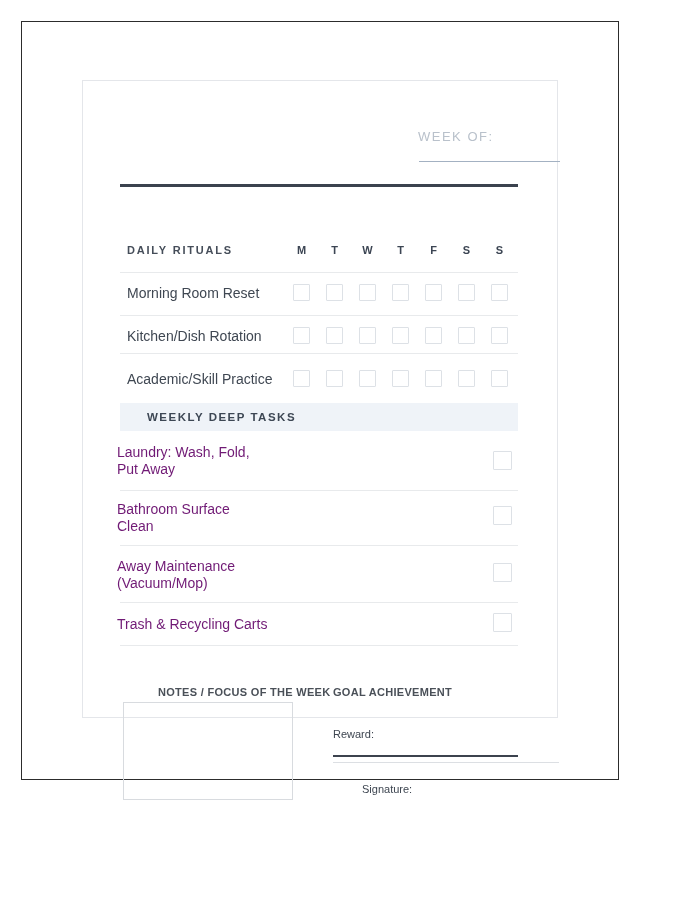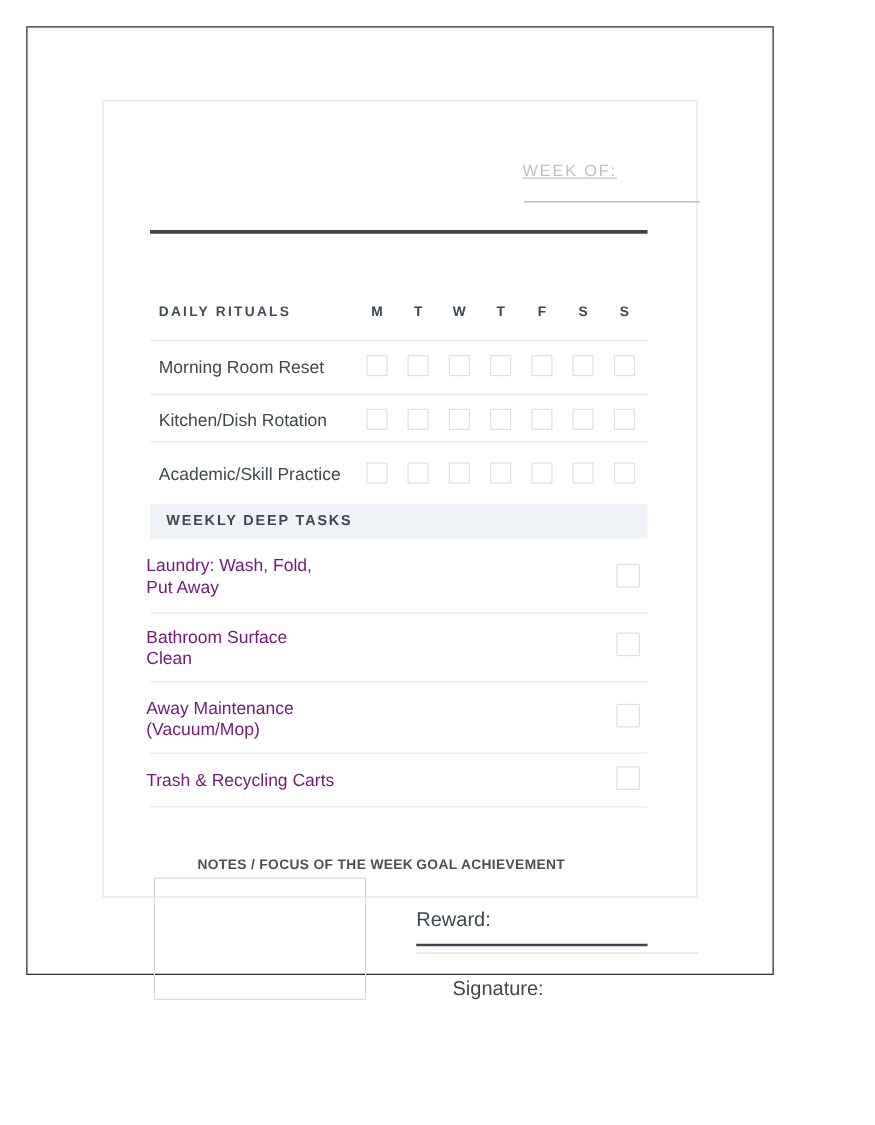--- a/index.html
+++ b/index.html
@@ -23,21 +23,21 @@
   }
 
   
   .doc-title {
     left: 120px; top: 117px;
     font-size: 26px; line-height: 28px; letter-spacing: 4px;
     font-weight: 400; color: #2f3845; white-space: nowrap;
   }
   .week-of-label {
     left: 418px; top: 129px;
-    font-size: 13px; letter-spacing: 1.5px; color: #b9c1cb; font-weight: 400; text-decoration: underline;
+    font-size: 13px; letter-spacing: 1.5px; color: #b9c1cb; font-weight: 400;
   }
   .week-of-line {
     left: 419px; top: 161px; width: 141px; height: 0;
     border-top: 1px solid #a3b1c2;
   }
   .title-rule {
     left: 120px; top: 184px; width: 398px; height: 0;
     border-top: 3px solid #3b424e;
   }
 
@@ -57,42 +57,42 @@
   .cb-row { display: flex; gap: 16px; left: 293px; }
   .cb {
     width: 17px; height: 17px; box-sizing: border-box;
     border: 1px solid #dde1e6; background: #ffffff; border-radius: 1px;
   }
 
   
   .band {
     left: 120px; top: 403px; width: 398px; height: 28px;
     background: #eff3f8; box-sizing: border-box;
-    display: flex; align-items: center; padding-left: 13px;
+    display: flex; align-items: center; padding-left: 27px;
   }
   .band .section-label { letter-spacing: 1.5px; font-size: 11.5px; color: #3d4754; }
   .wtask { left: 117px; font-size: 14px; line-height: 16.5px; color: #701a75; }
   .wtask div { white-space: nowrap; }
   .wcb {
     width: 19px; height: 19px; box-sizing: border-box; left: 493px;
     border: 1px solid #dde1e6; background: #ffffff; border-radius: 1px;
   }
 
   
   .footer-label {
     font-size: 11px; font-weight: 700; letter-spacing: 0.3px; color: #4a5058;
     white-space: nowrap;
   }
   .notes-label { left: 122px; top: 686px; padding-left: 36px; }
   .goal-label  { left: 333px; top: 686px; }
   .notes-box {
     left: 123px; top: 702px; width: 170px; height: 98px;
     border: 1px solid #d8dbdf; background: transparent; box-sizing: border-box;
   }
-  .reward-label, .signature-label { font-size: 16px; color: #3e4651; white-space: nowrap; }
+  .reward-label, .signature-label { font-size: 11px; color: #3e4651; white-space: nowrap; }
   .reward-label { left: 333px; top: 728px; }
   .reward-line-dark  { left: 333px; top: 755px; width: 185px; height: 0; border-top: 2px solid #3c434e; }
   .reward-line-light { left: 333px; top: 762px; width: 226px; height: 0; border-top: 1px solid #dcdfe3; }
   .signature-label { left: 333px; top: 783px; margin-left: 29px; }
 </style>
 </head>
 <body>
 
 <div class="abs outer-page"></div>
 <div class="abs inner-card"></div>

